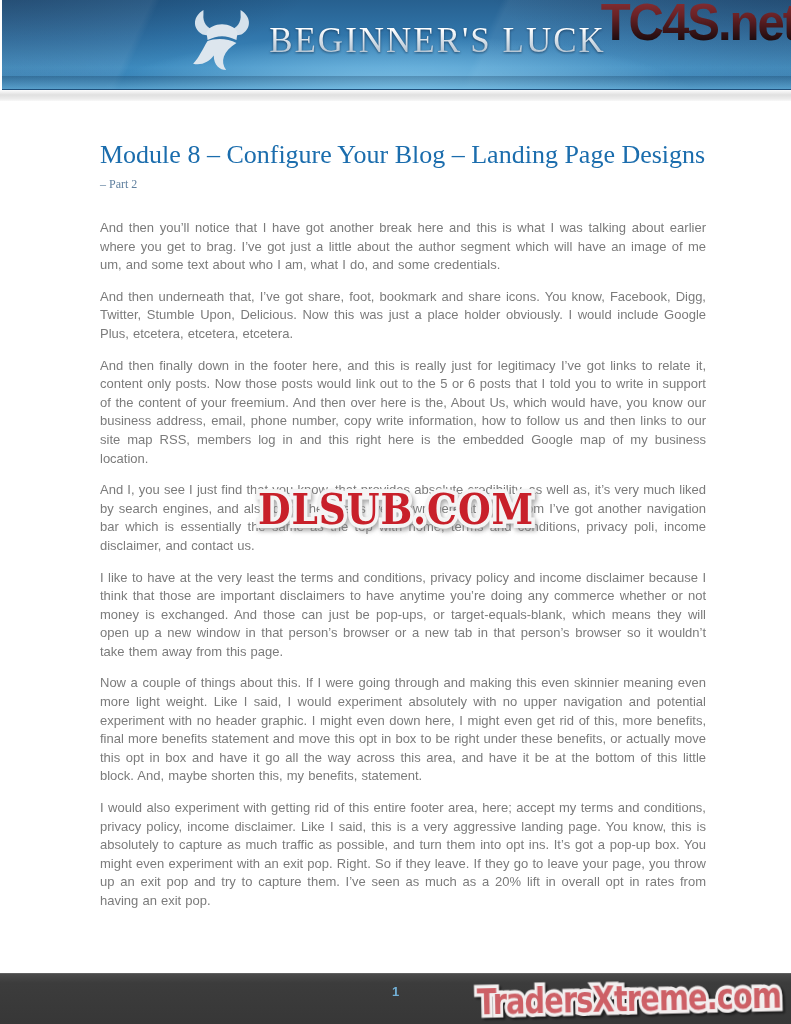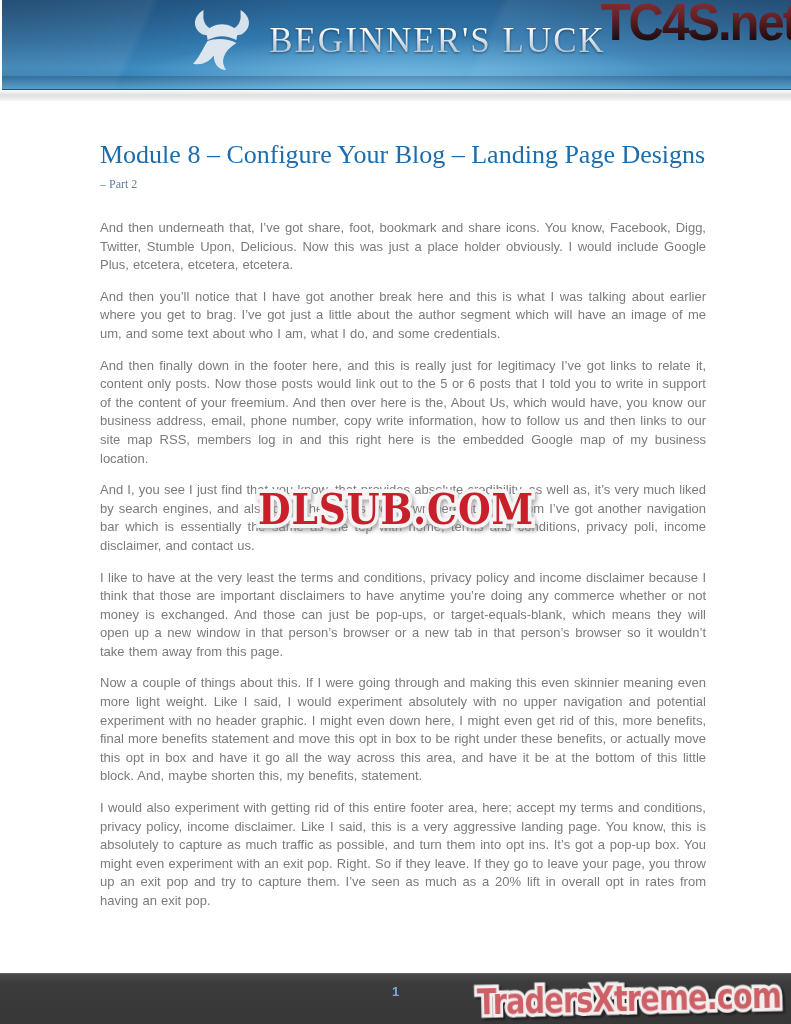--- a/index.html
+++ b/index.html
@@ -208,22 +208,22 @@
       <span class="logo-text">BEGINNER'S LUCK</span>
     </div>
     <span class="tc4s-watermark">TC4S.net</span>
   </div>
   <div class="header-shadow-strip"></div>
 
   <div class="page-content">
     <h1 class="page-title">Module 8 – Configure Your Blog – Landing Page Designs</h1>
     <h2 class="page-subtitle">– Part 2</h2>
 
+    <p class="paragraph">And then you’ll notice that I have got another break here and this is what I was talking about earlier where you get to brag. I’ve got just a little about the author segment which will have an image of me um, and some text about who I am, what I do, and some credentials.</p>
     <p class="paragraph">And then underneath that, I’ve got share, foot, bookmark and share icons. You know, Facebook, Digg, Twitter, Stumble Upon, Delicious. Now this was just a place holder obviously. I would include Google Plus, etcetera, etcetera, etcetera.</p>
-    <p class="paragraph">And then you’ll notice that I have got another break here and this is what I was talking about earlier where you get to brag. I’ve got just a little about the author segment which will have an image of me um, and some text about who I am, what I do, and some credentials.</p>
     <p class="paragraph">And then finally down in the footer here, and this is really just for legitimacy I’ve got links to relate it, content only posts. Now those posts would link out to the 5 or 6 posts that I told you to write in support of the content of your freemium. And then over here is the, About Us, which would have, you know our business address, email, phone number, copy write information, how to follow us and then links to our site map RSS, members log in and this right here is the embedded Google map of my business location.</p>
     <p class="paragraph">And I, you see I just find that you know, that provides absolute credibility, as well as, it’s very much liked by search engines, and also down here, all’s well down here at the bottom I’ve got another navigation bar which is essentially the same as the top with home, terms and conditions, privacy poli, income disclaimer, and contact us.</p>
     <p class="paragraph">I like to have at the very least the terms and conditions, privacy policy and income disclaimer because I think that those are important disclaimers to have anytime you’re doing any commerce whether or not money is exchanged. And those can just be pop-ups, or target-equals-blank, which means they will open up a new window in that person’s browser or a new tab in that person’s browser so it wouldn’t take them away from this page.</p>
     <p class="paragraph">Now a couple of things about this. If I were going through and making this even skinnier meaning even more light weight. Like I said, I would experiment absolutely with no upper navigation and potential experiment with no header graphic. I might even down here, I might even get rid of this, more benefits, final more benefits statement and move this opt in box to be right under these benefits, or actually move this opt in box and have it go all the way across this area, and have it be at the bottom of this little block. And, maybe shorten this, my benefits, statement.</p>
     <p class="paragraph">I would also experiment with getting rid of this entire footer area, here; accept my terms and conditions, privacy policy, income disclaimer. Like I said, this is a very aggressive landing page. You know, this is absolutely to capture as much traffic as possible, and turn them into opt ins. It’s got a pop-up box. You might even experiment with an exit pop. Right. So if they leave. If they go to leave your page, you throw up an exit pop and try to capture them. I’ve seen as much as a 20% lift in overall opt in rates from having an exit pop.</p>
   </div>
 
   <svg class="dlsub-watermark" viewBox="0 0 296 58" xmlns="http://www.w3.org/2000/svg">
     <text x="148" y="43" text-anchor="middle" textLength="276" lengthAdjust="spacingAndGlyphs">DLSUB.COM</text>
   </svg>

